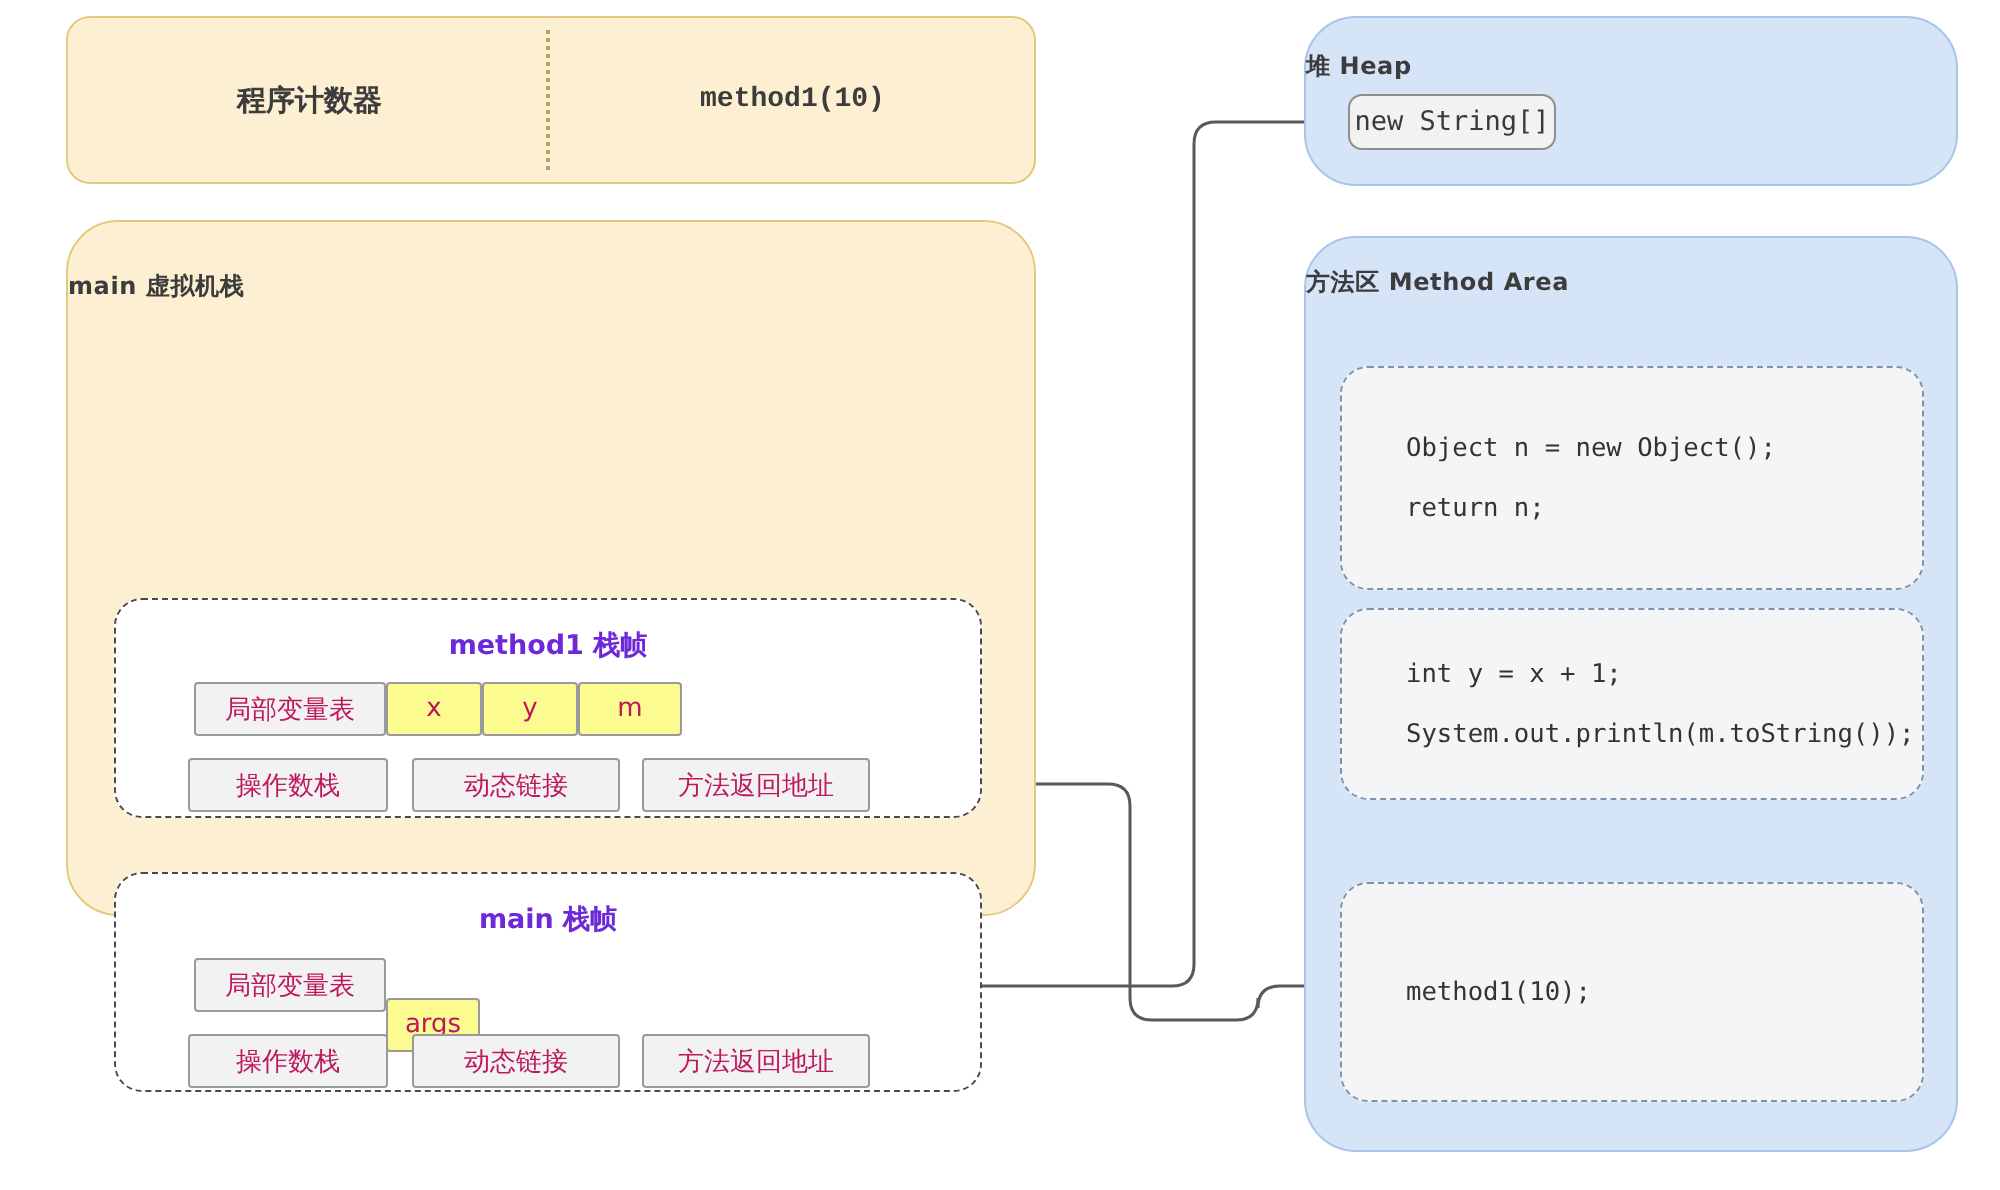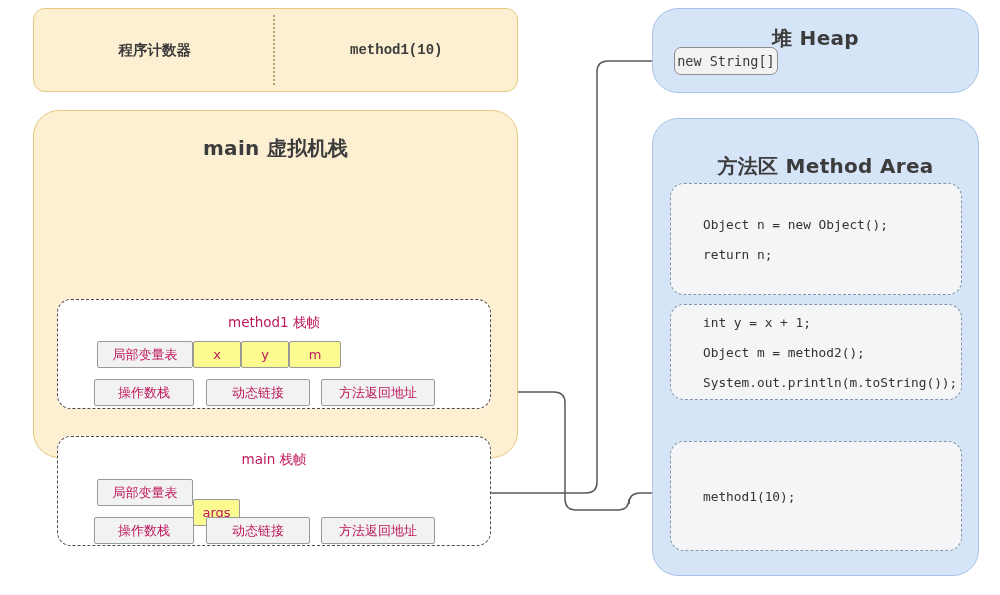--- a/index.html
+++ b/index.html
@@ -31,22 +31,21 @@
     border: 1.6px solid #e3c97d;
     background: #fdf0d2;
   }
   .region.blue {
     border: 1.6px solid #a8c4e8;
     background: #d6e4f7;
   }
   .region-title {
     position: absolute;
     left: 0; right: 0;
-    text-align: center;
-    font-size: 20px;
+    font-size: 12px;
     font-weight: bold;
     color: #3c3c3c;
     letter-spacing: .3px;
   }
 
   
   .pc-box {
     border-radius: 12px;
     border: 1.6px solid #e3c97d;
     background: #fdf0d2;
@@ -77,22 +76,22 @@
   .frame {
     border-radius: 14px;
     border: 1.7px dashed #4a4a4a;
     background: #ffffff;
   }
   .frame-title {
     position: absolute;
     left: 0; right: 0;
     text-align: center;
     font-size: 13.5px;
-    font-weight: normal;
-    color: #be185d;
+    font-weight: bold;
+    color: #6d28d9;
   }
 
   
   .chip {
     position: absolute;
     box-sizing: border-box;
     border-radius: 2px;
     border: 1.4px solid #9a9a9a;
     background: #f2f2f2;
     display: flex;
@@ -200,31 +199,30 @@
   <div class="chip" style="left:94px; top:517px; width:100px; height:27px;">操作数栈</div>
   <div class="chip" style="left:206px; top:517px; width:104px; height:27px;">动态链接</div>
   <div class="chip" style="left:321px; top:517px; width:114px; height:27px;">方法返回地址</div>
 
   <div class="abs region blue" style="left:652px; top:8px; width:327px; height:85px;">
     <div class="region-title" style="top:16px;">堆 Heap</div>
   </div>
   <div class="heap-obj" style="left:674px; top:47px; width:104px; height:28px;">new String[]</div>
 
   <div class="abs region blue" style="left:652px; top:118px; width:327px; height:458px;">
-    <div class="region-title" style="top:34px;padding-left:20px;">方法区 Method Area</div>
+    <div class="region-title" style="top:14px;">方法区 Method Area</div>
   </div>
 
   <div class="code-card" style="left:670px; top:183px; width:292px; height:112px;">
     <div class="code-line">Object n = new Object();</div>
     <div class="code-line">return n;</div>
   </div>
 
   <div class="code-card" style="left:670px; top:304px; width:292px; height:96px;">
     <div class="code-line">int y = x + 1;</div>
-    <div class="code-line">Object m = method2();</div>
     <div class="code-line">System.out.println(m.toString());</div>
   </div>
 
   <div class="code-card" style="left:670px; top:441px; width:292px; height:110px;">
     <div class="code-line">method1(10);</div>
   </div>
 
 </div>
 
 </body></html>

